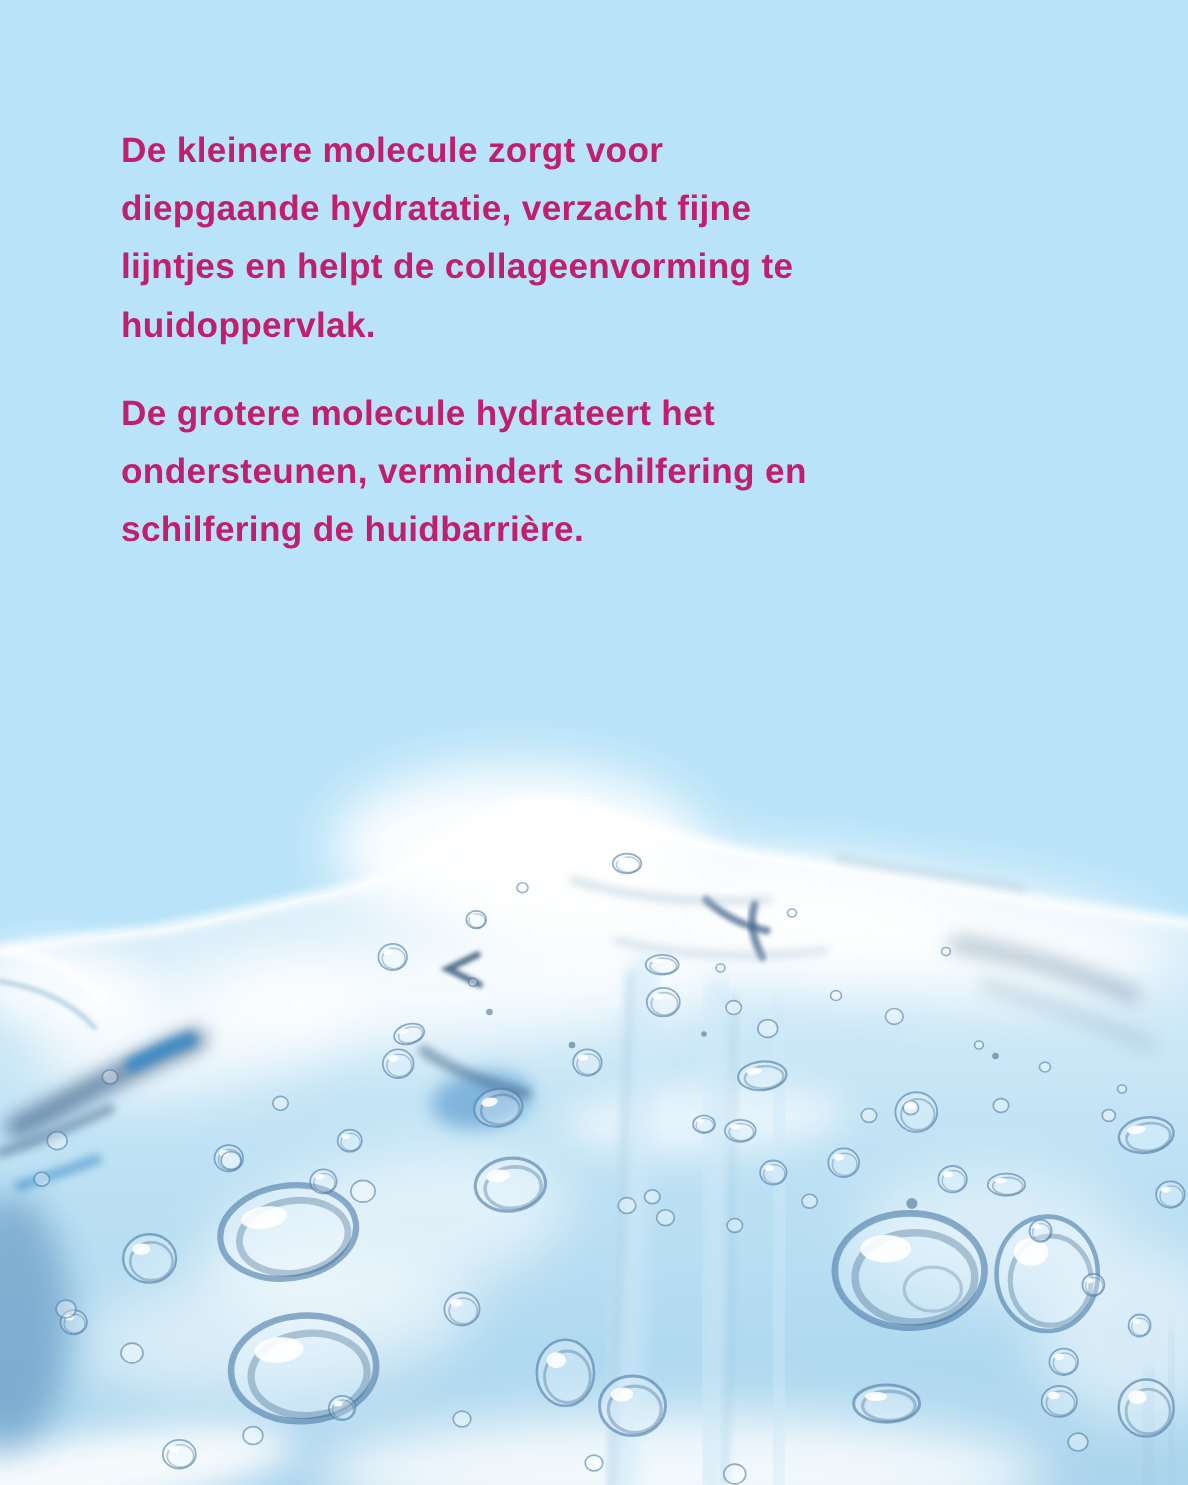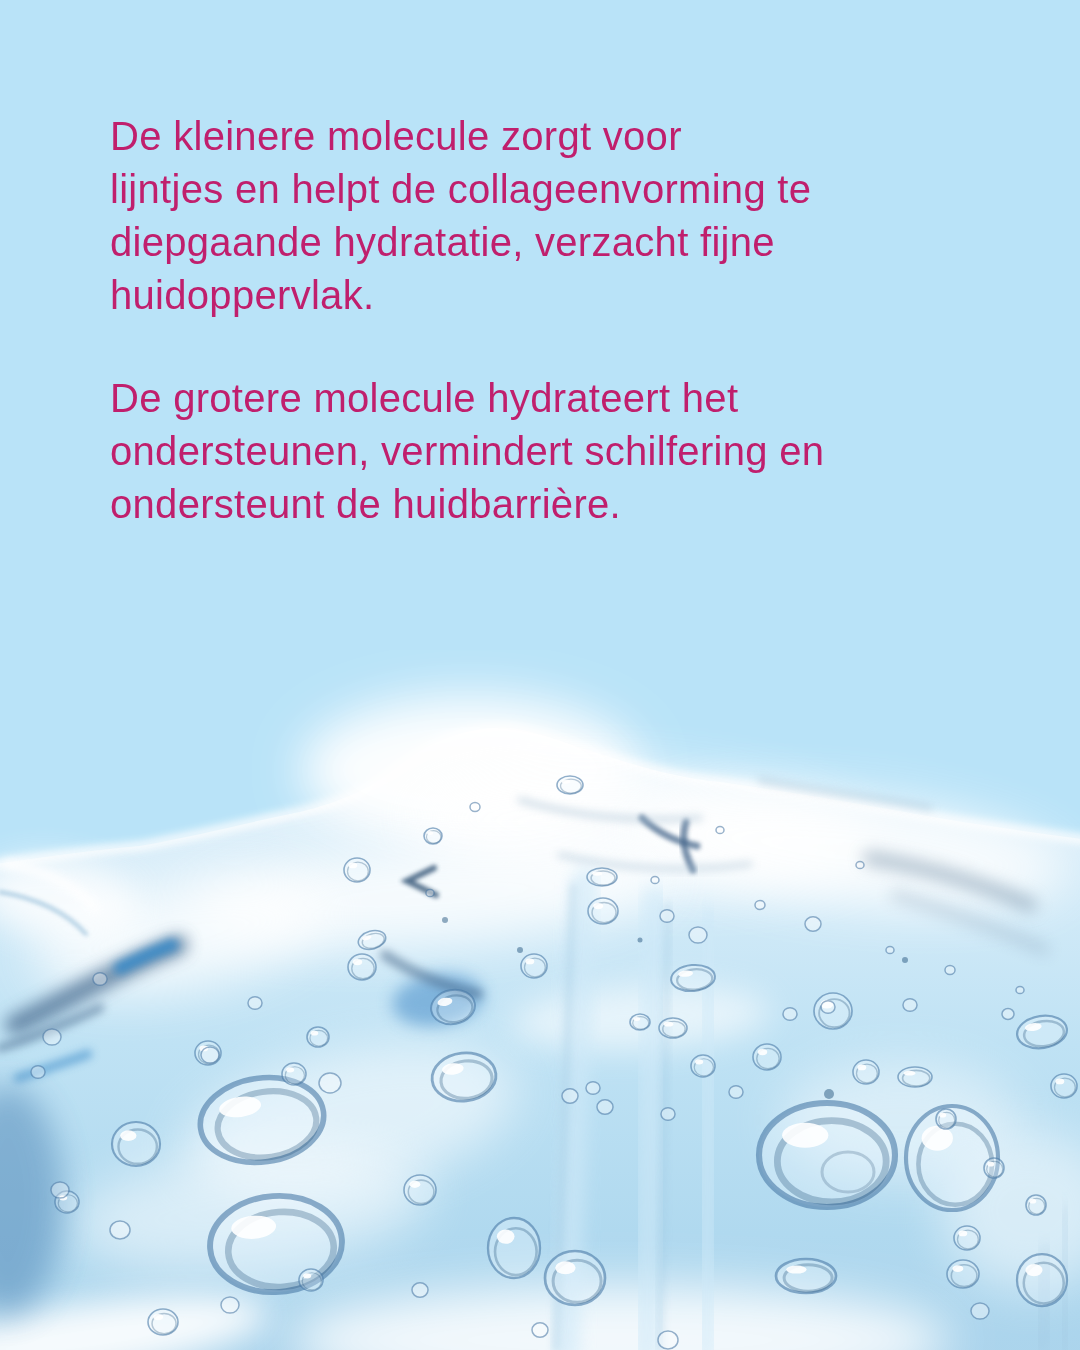--- a/index.html
+++ b/index.html
@@ -4,44 +4,44 @@
 <style>
   html,body { margin:0; padding:0; background:#e8eef2; }
   .canvas {
     position:relative; width:1080px; height:1350px; overflow:hidden;
     background: var(--bg, #b9e3f8);
     font-family:"Liberation Sans", sans-serif;
   }
   .copy {
     position:absolute; left:110px; top:110px;
     color: var(--ink, #c01f6d);
-    font-size:40px; line-height:53px; font-weight:400; letter-spacing:0.3px;
+    font-size:32px; line-height:53px; font-weight:700; letter-spacing:0.3px;
   }
-  .para + .para { margin-top:50px; }
+  .para + .para { margin-top:27px; }
   .line { white-space:nowrap; }
   .gel {
     position:absolute; left:0; bottom:0; width:1080px; height:700px; display:block;
   }
 </style>
 </head>
 <body>
 
 <div class="canvas">
 
   <div class="copy">
     <div class="para">
       <div class="line">De kleinere molecule zorgt voor</div>
+      <div class="line">diepgaande hydratatie, verzacht fijne</div>
       <div class="line">lijntjes en helpt de collageenvorming te</div>
-      <div class="line">diepgaande hydratatie, verzacht fijne</div>
       <div class="line">huidoppervlak.</div>
     </div>
     <div class="para">
       <div class="line">De grotere molecule hydrateert het</div>
       <div class="line">ondersteunen, vermindert schilfering en</div>
-      <div class="line">ondersteunt de huidbarrière.</div>
+      <div class="line">schilfering de huidbarrière.</div>
     </div>
   </div>
 
   <svg class="gel" viewBox="0 0 1080 700" xmlns="http://www.w3.org/2000/svg">
     <defs>
       <linearGradient id="gelGrad" x1="0" y1="0" x2="0" y2="1">
         <stop offset="0" stop-color="#f2fafe"></stop>
         <stop offset="0.2" stop-color="#d8edf9"></stop>
         <stop offset="0.5" stop-color="#bfe2f4"></stop>
         <stop offset="0.8" stop-color="#b0d9ef"></stop>

